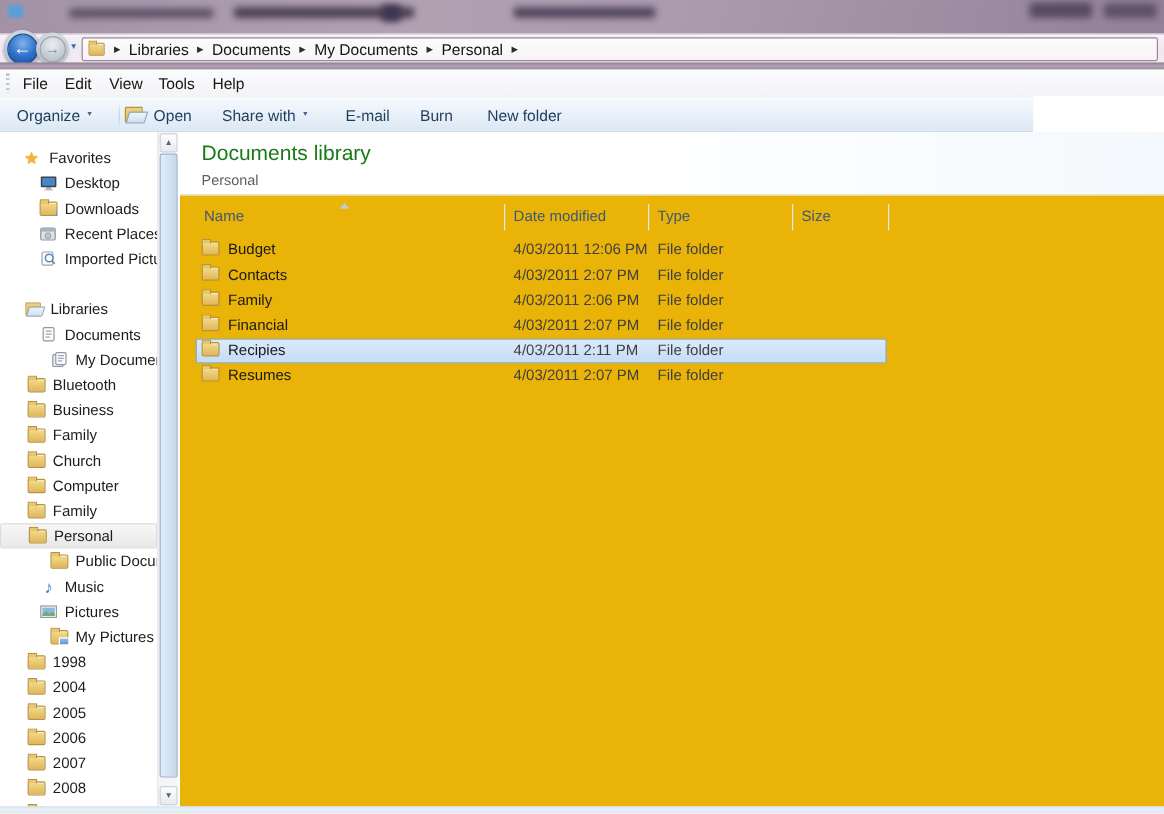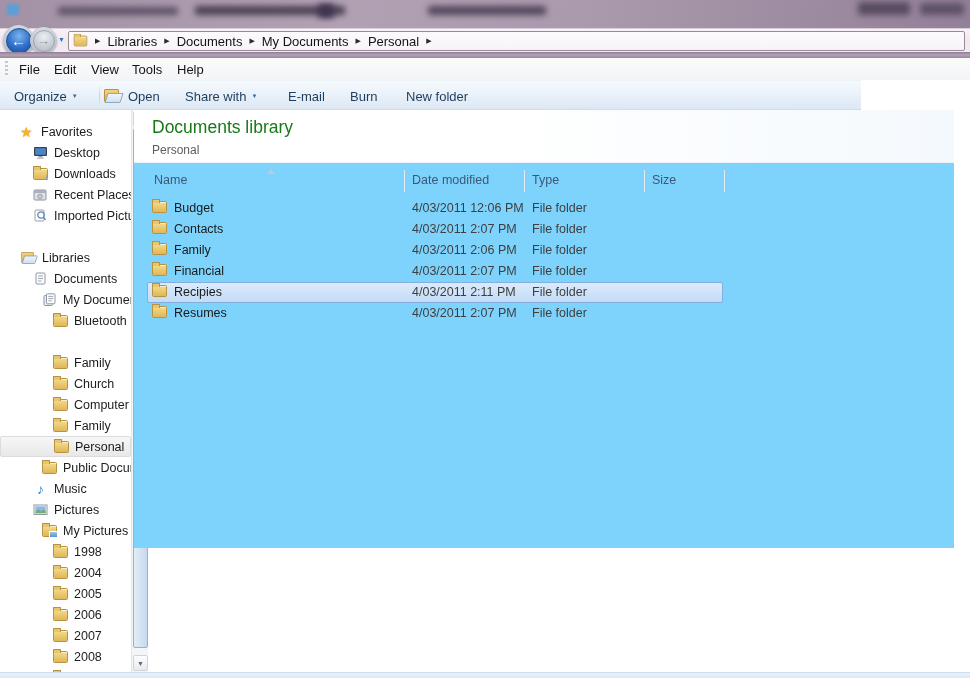--- a/index.html
+++ b/index.html
@@ -77,21 +77,21 @@
   
   .content { position:absolute; top:110px; left:0; width:970px; height:562px; background:#fff; }
 
   
   .sidebar { position:absolute; top:0; left:0; width:131px; height:562px; background:#fff; overflow:hidden; }
   .side-item { position:absolute; height:21px; display:flex; align-items:center;
     font-size:12.5px; color:#1c1c1c; white-space:nowrap; width:131px; overflow:hidden; }
   .side-item .lbl { margin-left:6px; }
   .side-item.sel { background:linear-gradient(180deg,#f7f7f7,#e8e8e8); border:1px solid #dcdcdc; border-radius:2px; }
   .ind0 { padding-left:20px; } .ind1 { padding-left:33px; }
-  .ind2 { padding-left:42px; } .ind3 { padding-left:53px; }
+  .ind2 { padding-left:42px; } .ind3 { padding-left:23px; }
 
   
   .fold { position:relative; display:inline-block; width:15px; height:12px; flex:0 0 15px;
     background:linear-gradient(180deg,#f3dc8a,#e0b65a); border:1px solid #b8923f; border-radius:1.5px;
     box-shadow:inset 0 1px 0 rgba(255,255,255,.55); }
   .fold::before { content:""; position:absolute; top:-3px; left:-1px; width:6px; height:3px;
     background:#e6c76f; border:1px solid #b8923f; border-bottom:none; border-radius:1px 1px 0 0; }
   .dl-arrow { position:absolute; right:-2px; bottom:-3px; font-size:9px; font-weight:bold; color:#2f6fc1;
     text-shadow:0 0 1px #fff; line-height:1; }
   .pic-front { position:absolute; right:-2px; bottom:-2px; width:9px; height:7px;
@@ -104,21 +104,21 @@
   .sscroll { position:absolute; top:0; left:131px; width:17px; height:562px; background:#f4f5f7;
     border-left:1px solid #e4e6ea; }
   .sbtn { position:absolute; left:1px; width:15px; height:16px;
     background:linear-gradient(180deg,#fdfdfe,#e8eaee); border:1px solid #cfd3da; border-radius:2px;
     color:#5f6670; font-size:7px; display:flex; align-items:center; justify-content:center; }
   .sbtn.up { top:1px; } .sbtn.down { bottom:1px; }
   .sthumb { position:absolute; left:1px; top:18px; width:15px; height:520px;
     background:linear-gradient(90deg,#e2edf8,#c6d9ec); border:1px solid #98b1cd; border-radius:2px; }
 
   
-  .main { position:absolute; top:0; left:134px; width:820px; height:438px; background:#7dd3fc; }
+  .main { position:absolute; top:0; left:150px; width:820px; height:562px; background:#eab308; }
   .lib-head { position:absolute; top:0; left:0; width:820px; height:53px;
     background:linear-gradient(90deg,#ffffff 45%,#f4f9fd); border-bottom:1px solid #ecf1f7; }
   .lib-title { position:absolute; top:7px; left:18px; font-size:17.5px; color:#177a17; }
   .lib-sub { position:absolute; top:33px; left:18px; font-size:12px; color:#5e5e5e; }
 
   .col-head { position:absolute; top:58px; left:0; width:820px; height:26px; }
   .col-label { position:absolute; top:5px; font-size:12.5px; color:#3d5876; }
   .sort-arrow { position:absolute; top:1px; left:133px; width:0; height:0;
     border-left:4px solid transparent; border-right:4px solid transparent; border-bottom:5px solid #bccadc; }
   .col-sep { position:absolute; top:2px; width:1px; height:22px; background:#e3eaf2; }
@@ -276,20 +276,24 @@
           <line x1="6.3" y1="5.6" x2="11.2" y2="5.6" stroke="#9aa5b1"></line>
           <line x1="6.3" y1="7.8" x2="9.8" y2="7.8" stroke="#9aa5b1"></line>
         </svg>
         <span class="lbl">My Documer</span>
       </div>
 
       <div class="side-item ind3" style="top:200px">
         <span class="fold"></span>
         <span class="lbl">Bluetooth</span>
       </div>
+      <div class="side-item ind3" style="top:221px">
+        <span class="fold"></span>
+        <span class="lbl">Business</span>
+      </div>
       <div class="side-item ind3" style="top:242px">
         <span class="fold"></span>
         <span class="lbl">Family</span>
       </div>
       <div class="side-item ind3" style="top:263px">
         <span class="fold"></span>
         <span class="lbl">Church</span>
       </div>
       <div class="side-item ind3" style="top:284px">
         <span class="fold"></span>

